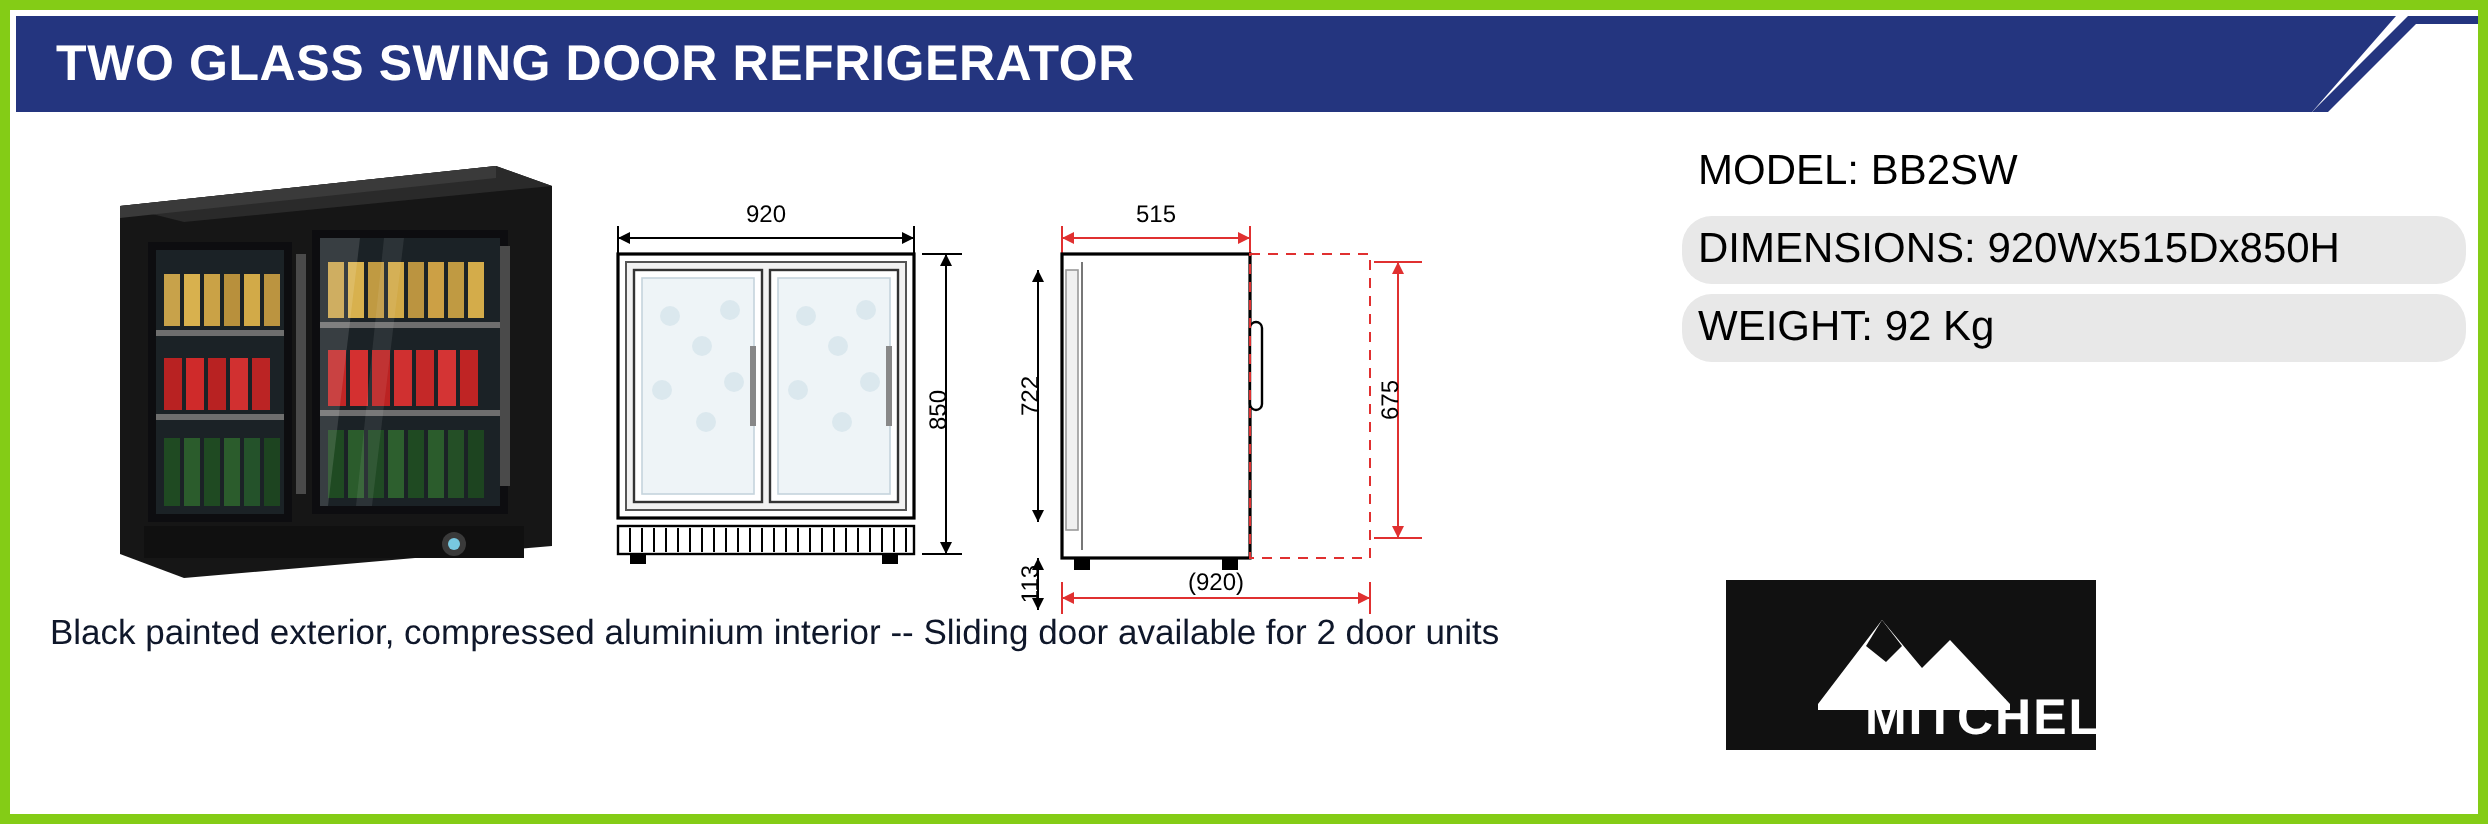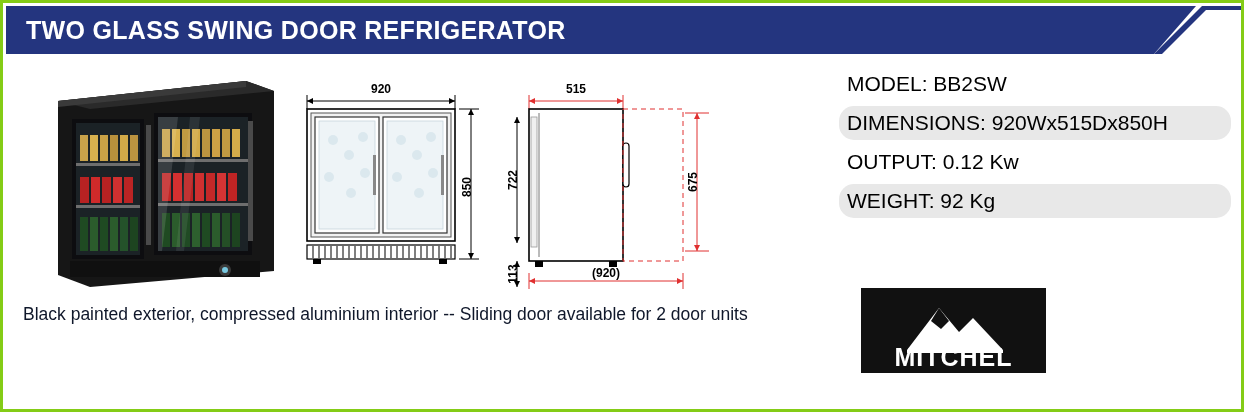--- a/index.html
+++ b/index.html
@@ -8,21 +8,21 @@
     background: #ffffff;
   }
   body {
     font-family: "Liberation Sans", sans-serif;
   }
   .sheet {
     position: relative;
     width: 1244px;
     height: 412px;
     background: #ffffff;
-    border: 3px solid #84cc16;
+    border: 5px solid #84cc16;
     box-sizing: border-box;
     overflow: hidden;
   }
   
   .header {
     position: absolute;
     left: 3px;
     top: 3px;
     width: 1238px;
     height: 48px;
@@ -63,24 +63,23 @@
     position: absolute;
     left: 47px;
     top: 62px;
     width: 230px;
     height: 224px;
   }
   
   .drawings {
     position: absolute;
     left: 290px;
-    top: 62px;
+    top: 78px;
     width: 450px;
     height: 230px;
-    font-weight: bold;
   }
   
   .specs {
     position: absolute;
     left: 836px;
     top: 64px;
     width: 392px;
   }
   .spec-row {
     height: 34px;
@@ -129,20 +128,21 @@
   .logo-text {
     position: absolute;
     left: 858px;
     top: 340px;
     width: 185px;
     text-align: center;
     color: #ffffff;
     font-size: 25px;
     font-weight: bold;
     letter-spacing: 1px;
+    padding-left: 36px;
   }
   .logo-sub {
     position: absolute;
     left: 858px;
     top: 374px;
     width: 185px;
     text-align: center;
     color: #111111;
     font-size: 15px;
     font-weight: bold;
@@ -372,24 +372,20 @@
 
   <div class="specs">
     <div class="spec-row">
       <span class="spec-label">MODEL:</span>
       <span class="spec-value">BB2SW</span>
     </div>
     <div class="spec-row alt">
       <span class="spec-label">DIMENSIONS:</span>
       <span class="spec-value">920Wx515Dx850H</span>
     </div>
-    <div class="spec-row">
-      <span class="spec-label">OUTPUT:</span>
-      <span class="spec-value">0.12 Kw</span>
-    </div>
     <div class="spec-row alt">
       <span class="spec-label">WEIGHT:</span>
       <span class="spec-value">92 Kg</span>
     </div>
   </div>
 
   <div class="description">
     <div>Black painted exterior, compressed aluminium interior -- Sliding door available for 2 door units</div>
   </div>
 

